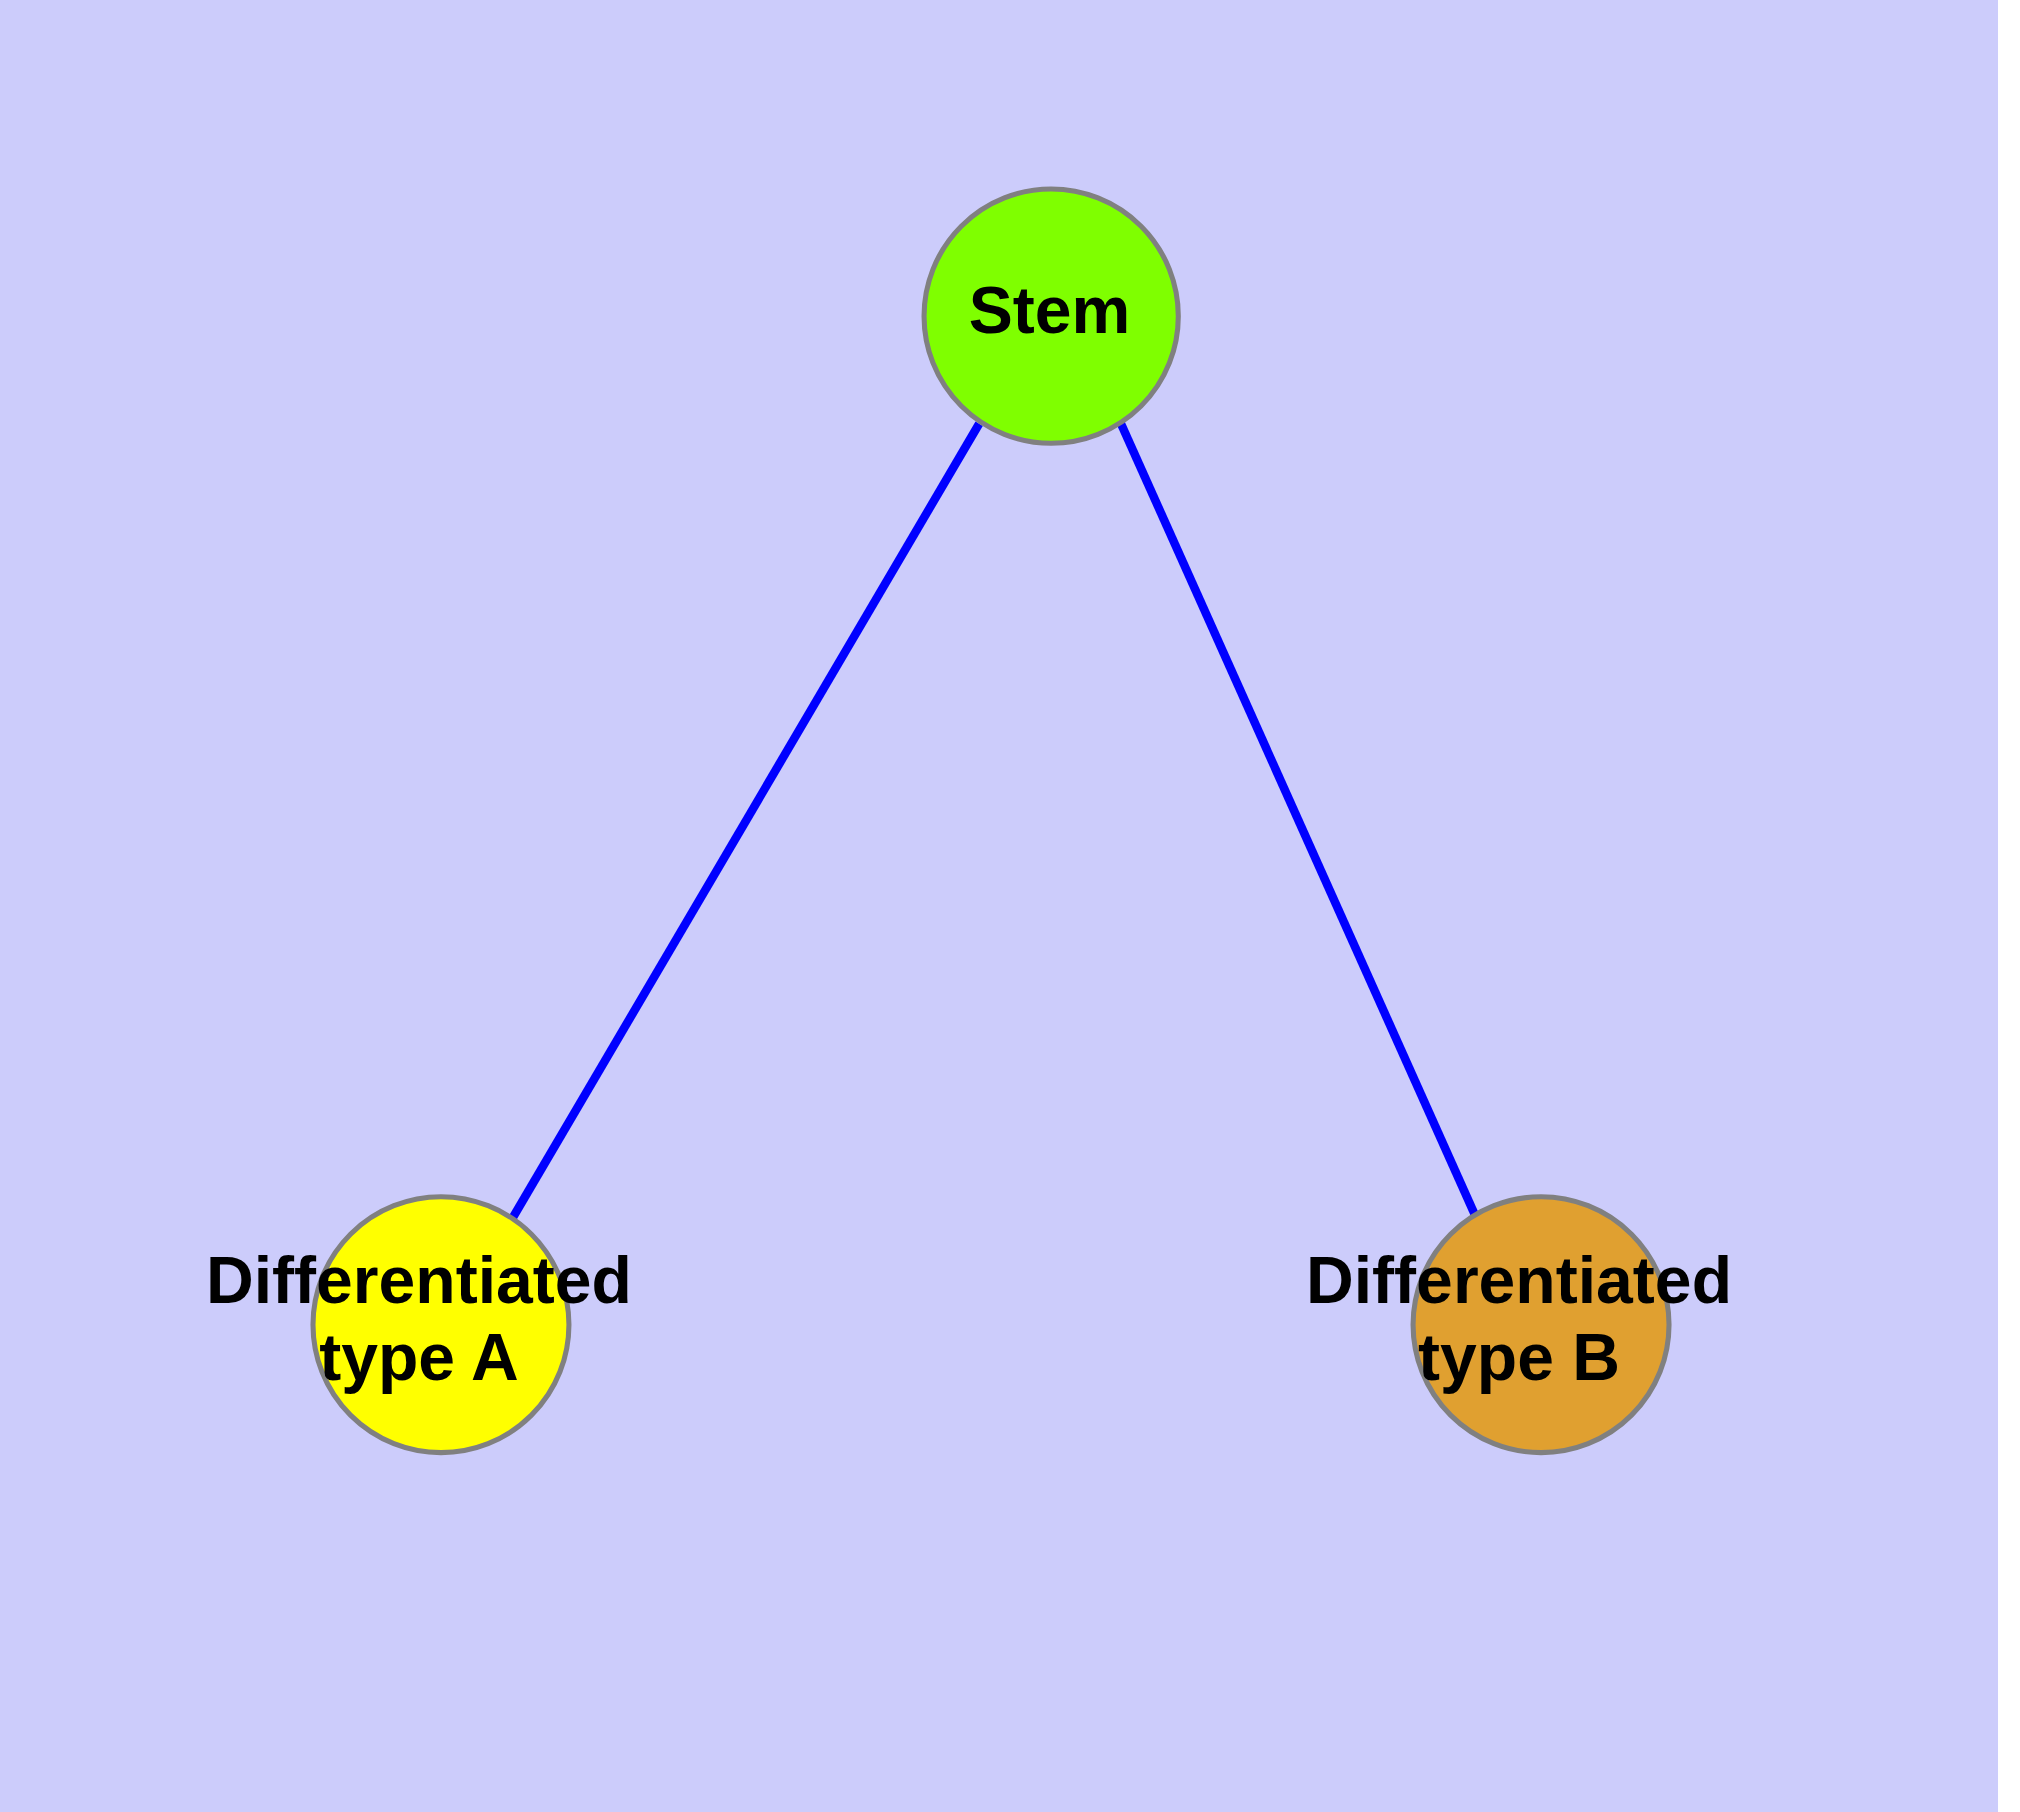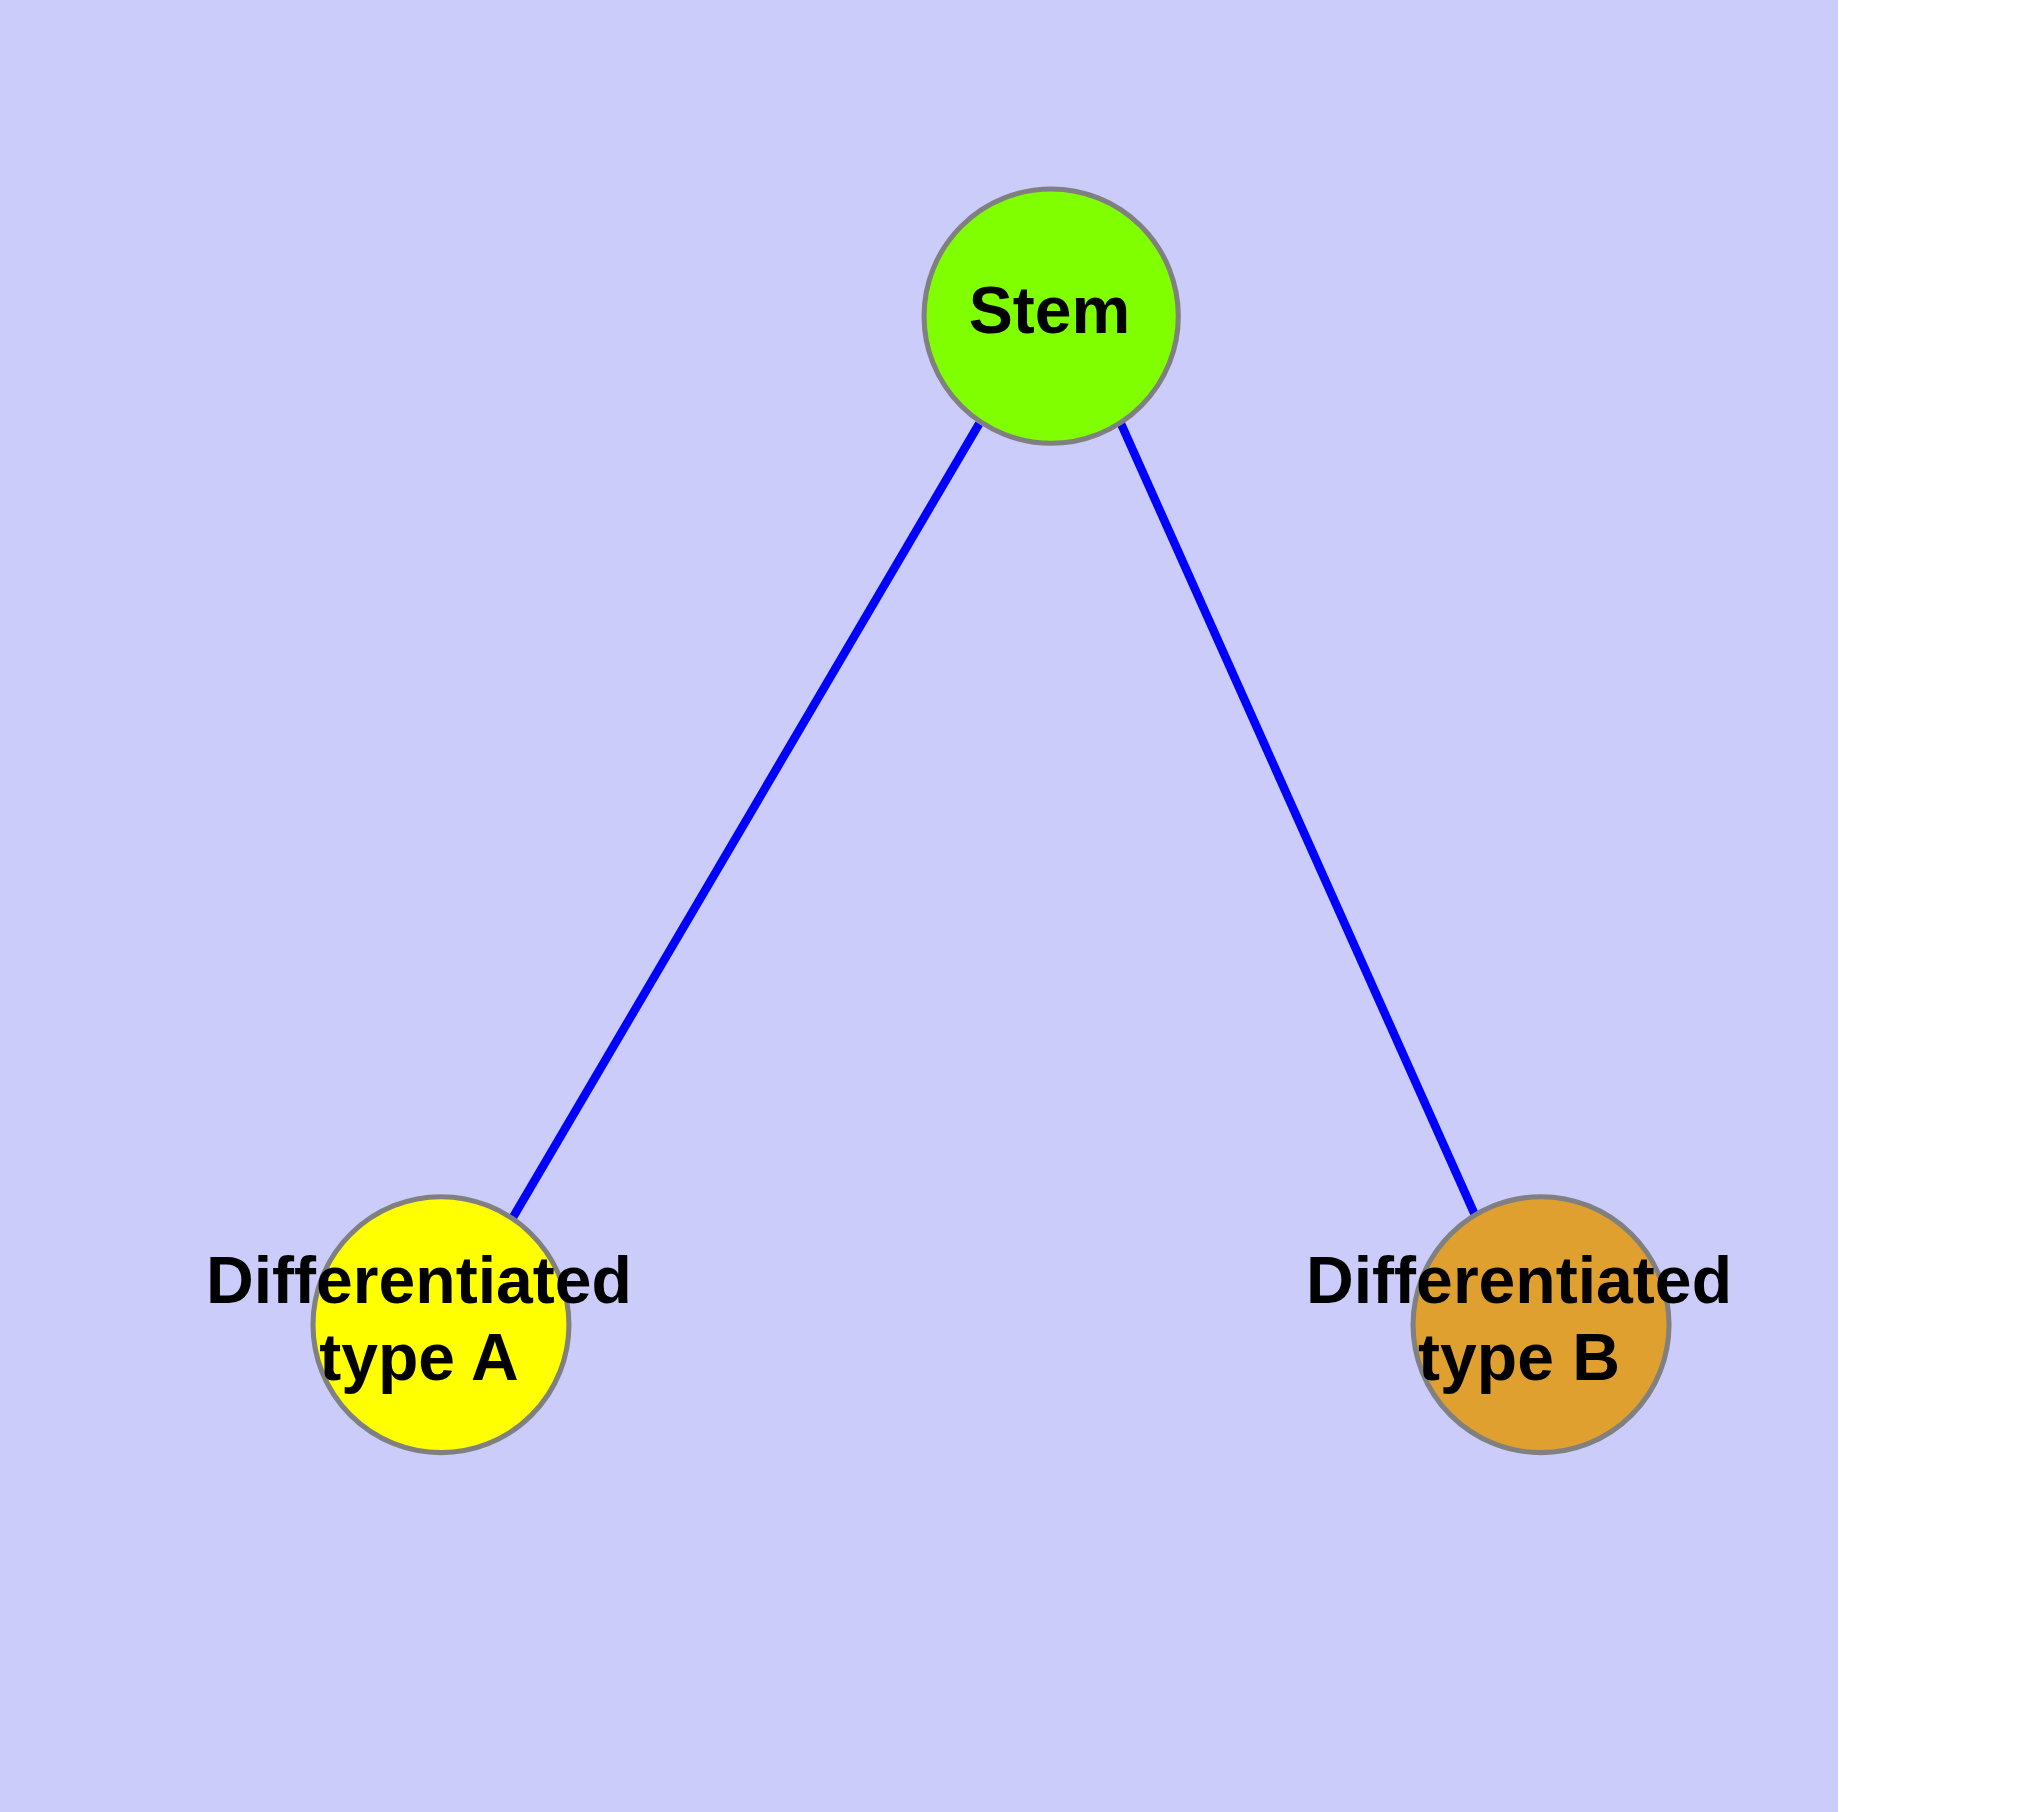--- a/index.html
+++ b/index.html
@@ -33,21 +33,21 @@
     fill: #000000;
     font-family: "Liberation Sans", sans-serif;
     text-anchor: middle;
     dominant-baseline: middle;
     paint-order: normal;
   }
 </style>
 </head>
 <body>
 
-<div id="canvas" style="width: 1838px; height: 1812px;">
+<div id="canvas" style="width: 1998px; height: 1812px;">
 
   <div id="graph-background" style="background: rgb(204, 204, 251);"></div>
 
   <svg id="graph-svg" viewBox="0 0 2384 2138" xmlns="http://www.w3.org/2000/svg" style="width: 2021px; height: 1812px;">
 
     <g>
       <line class="graph-edge" x1="1155" y1="500" x2="604" y2="1438" stroke="#0000ff" stroke-width="10" stroke-linecap="butt"></line>
       <line class="graph-edge" x1="1322" y1="499" x2="1742" y2="1438" stroke="#0000ff" stroke-width="10" stroke-linecap="butt"></line>
     </g>
 

